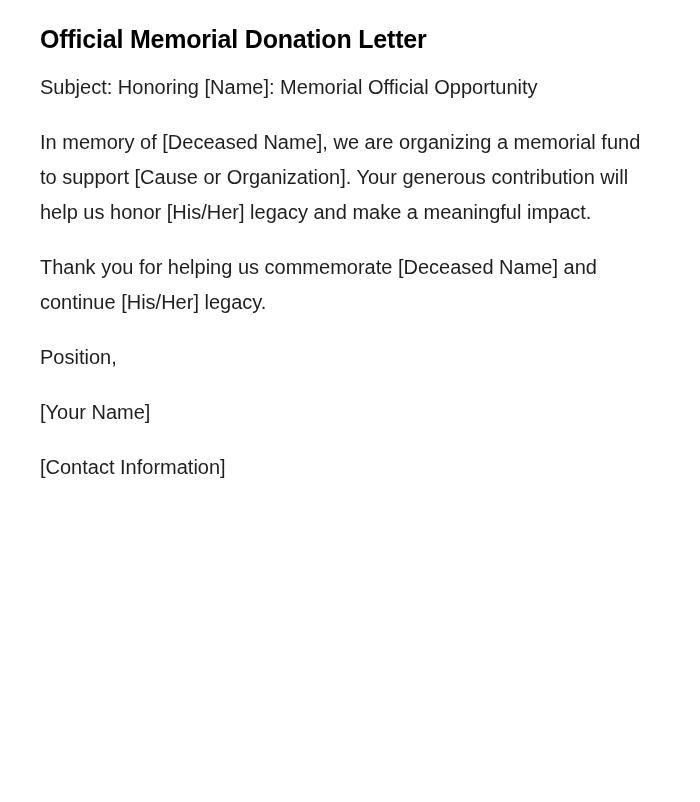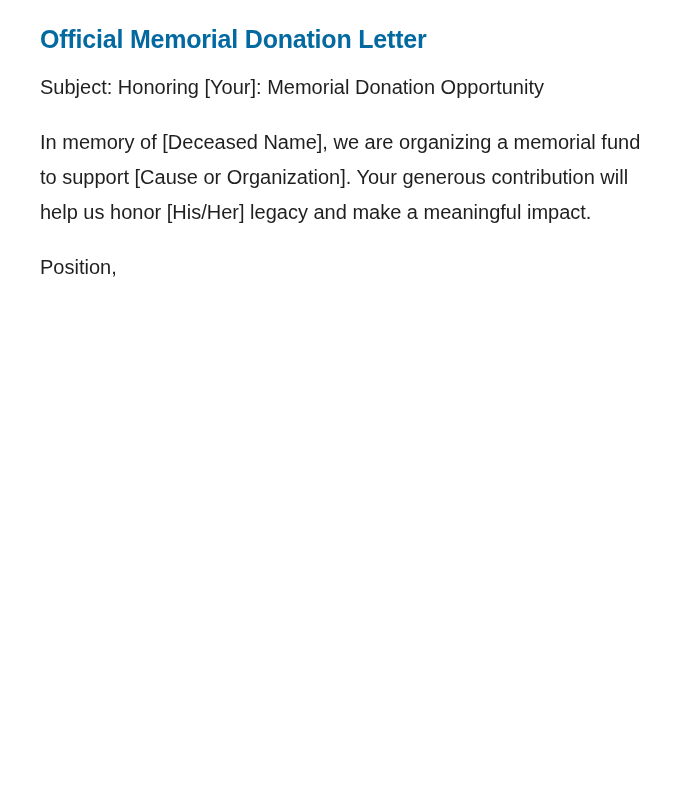--- a/index.html
+++ b/index.html
@@ -16,44 +16,47 @@
   }
   .page {
     width: 700px;
     height: 802px;
     background: #ffffff;
     padding: 24px 45px 0 40px;
   }
   .doc-title {
     font-size: 25px;
     font-weight: 700;
-    color: #0369a1;
+    color: #000000;
     line-height: 30px;
     letter-spacing: -0.2px;
     margin: 0 0 16px 0;
   }
   .doc-par {
     font-size: 20px;
     font-weight: 400;
     color: #1f1f1f;
     line-height: 35px;
     margin: 0 0 20px 0;
     max-width: 615px;
   }
 </style>
 </head>
 <body>
 
 <div class="page">
   <h1 class="doc-title">Official Memorial Donation Letter</h1>
 
-  <p class="doc-par">Subject: Honoring [Your]: Memorial Donation Opportunity</p>
+  <p class="doc-par">Subject: Honoring [Name]: Memorial Official Opportunity</p>
 
 
   <p class="doc-par">In memory of [Deceased Name], we are organizing a memorial fund to support [Cause or Organization]. Your generous contribution will help us honor [His/Her] legacy and make a meaningful impact.</p>
 
 
+  <p class="doc-par">Thank you for helping us commemorate [Deceased Name] and continue [His/Her] legacy.</p>
 
   <p class="doc-par">Position,</p>
 
+  <p class="doc-par">[Your Name]</p>
 
 
+  <p class="doc-par">[Contact Information]</p>
 </div>
 
 </body></html>

